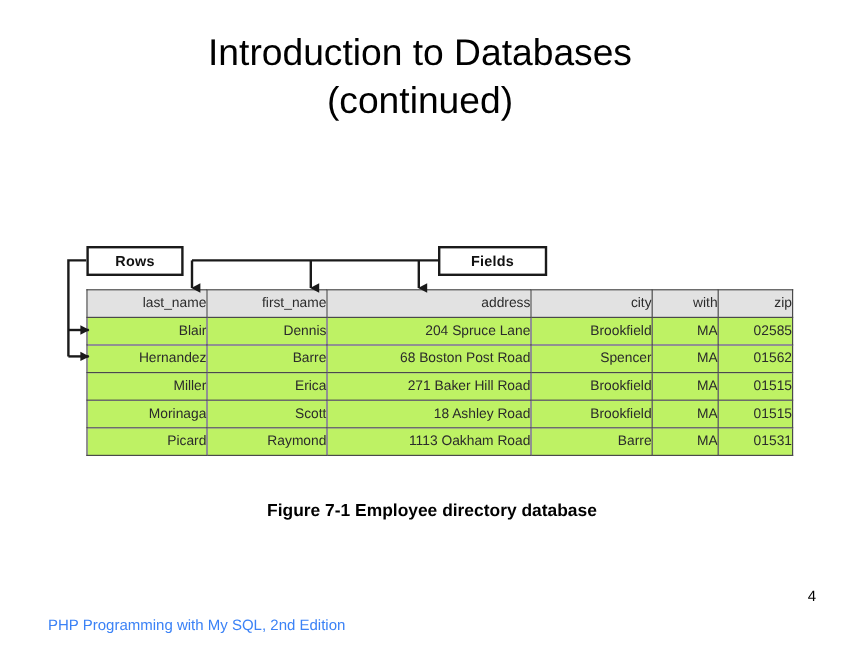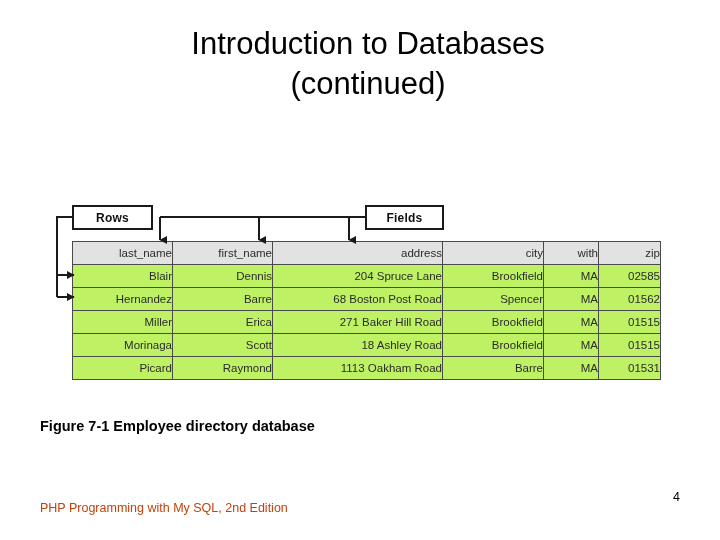--- a/index.html
+++ b/index.html
@@ -12,21 +12,21 @@
     height: 540px;
     position: relative;
     overflow: hidden;
     font-family: "Liberation Sans", sans-serif;
     color: #000000;
   }
 
   
   #slide-title {
     position: absolute;
-    left: 48px;
+    left: 30px;
     top: 24px;
     width: 640px;
     text-align: center;
     font-family: "Liberation Sans", sans-serif;
     font-size: 31px;
     line-height: 40px;
     font-weight: normal;
     color: #000000;
     white-space: pre-line;
   }
@@ -58,21 +58,21 @@
   }
   #callout-rows {
     left: 72px;
     top: 205px;
     width: 81px;
     height: 25px;
   }
   #callout-fields {
     left: 365px;
     top: 205px;
-    width: 79px;
+    width: 91px;
     height: 25px;
   }
 
   
   #connectors {
     position: absolute;
     left: 0;
     top: 0;
     width: 720px;
     height: 540px;
@@ -119,34 +119,35 @@
   .col-city  { width: 101px; }
   .col-state { width: 55px; }
   .col-zip   { width: 62px; }
 
   
   #figure-caption {
     position: absolute;
     left: 40px;
     top: 418px;
     width: 640px;
+    text-align: center;
     font-family: "Liberation Sans", sans-serif;
     font-size: 14.5px;
     font-weight: bold;
     color: #000000;
   }
 
   
   #footer-text {
     position: absolute;
     left: 40px;
-    top: 501px;
+    top: 514px;
     font-family: "Liberation Sans", sans-serif;
     font-size: 12.5px;
-    color: #c2410c;
+    color: #3b82f6;
   }
   #footer-page-number {
     position: absolute;
     right: 40px;
     top: 490px;
     font-family: "Liberation Sans", sans-serif;
     font-size: 12.5px;
     color: #000000;
   }
 </style>

